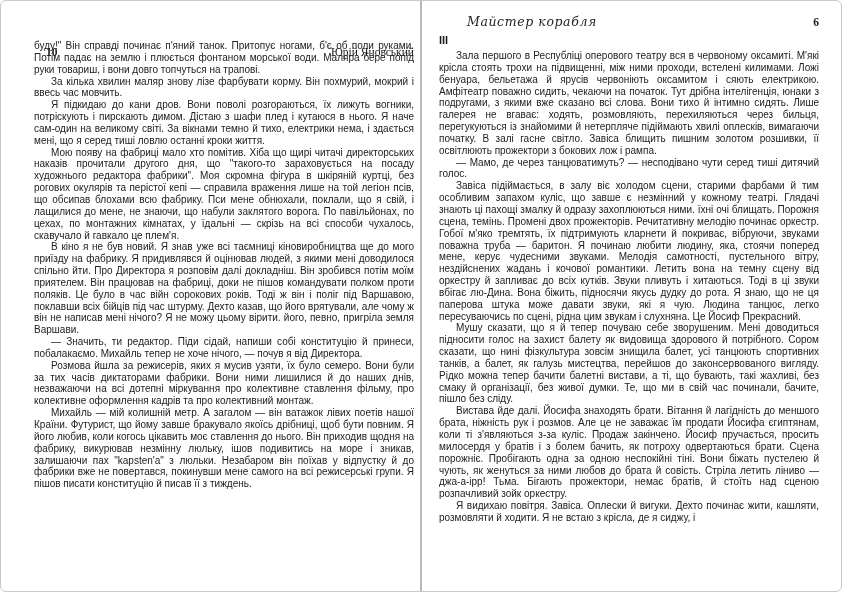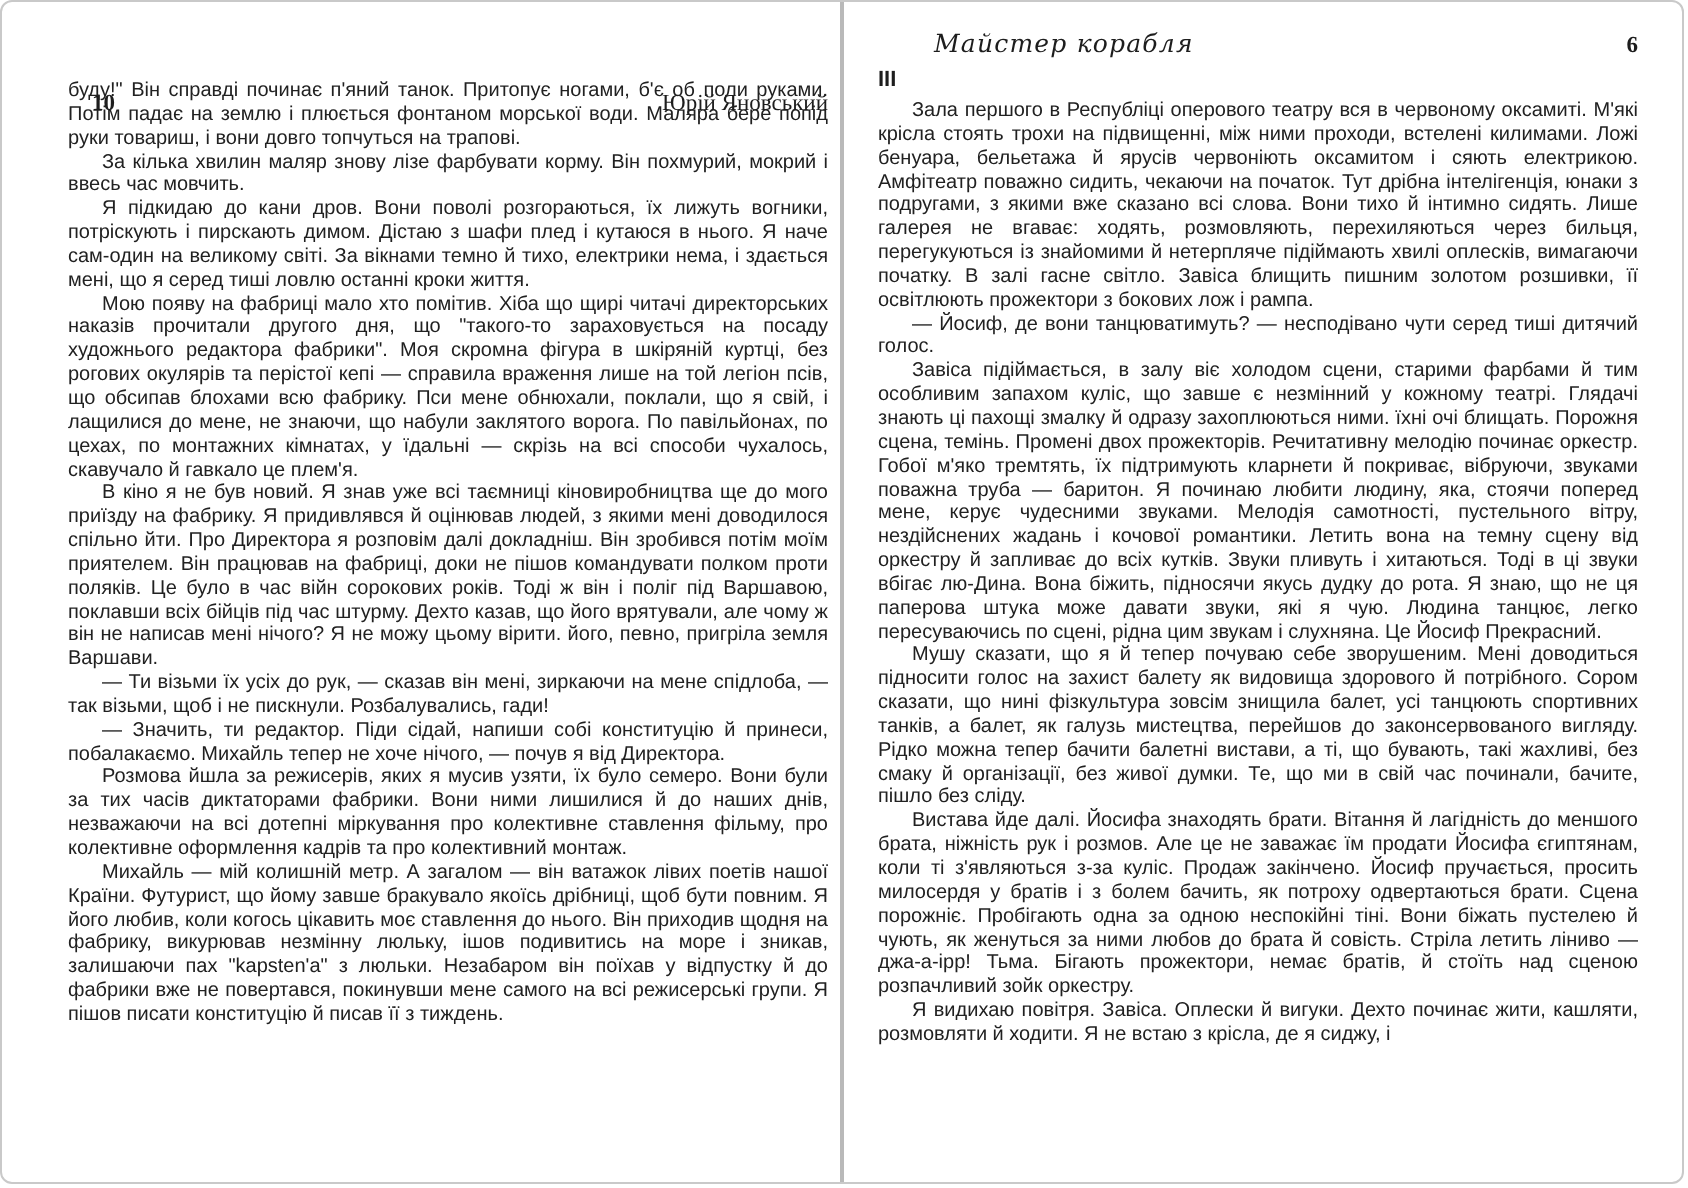--- a/index.html
+++ b/index.html
@@ -97,38 +97,37 @@
     <div class="running-head">
       <span class="page-num">10</span>
       <span class="head-author">Юрій Яновський</span>
     </div>
     <div class="body-text" id="left-body">
         <p class="para no-indent">буду!" Він справді починає п'яний танок. Притопує ногами, б'є об поли руками. Потім падає на землю і плюється фонтаном морської води. Маляра бере попід руки товариш, і вони довго топчуться на трапові.</p>
         <p class="para">За кілька хвилин маляр знову лізе фарбувати корму. Він похмурий, мокрий і ввесь час мовчить.</p>
         <p class="para">Я підкидаю до кани дров. Вони поволі розгораються, їх лижуть вогники, потріскують і пирскають димом. Дістаю з шафи плед і кутаюся в нього. Я наче сам-один на великому світі. За вікнами темно й тихо, електрики нема, і здається мені, що я серед тиші ловлю останні кроки життя.</p>
         <p class="para">Мою появу на фабриці мало хто помітив. Хіба що щирі читачі директорських наказів прочитали другого дня, що "такого-то зараховується на посаду художнього редактора фабрики". Моя скромна фігура в шкіряній куртці, без рогових окулярів та перістої кепі — справила враження лише на той легіон псів, що обсипав блохами всю фабрику. Пси мене обнюхали, поклали, що я свій, і лащилися до мене, не знаючи, що набули заклятого ворога. По павільйонах, по цехах, по монтажних кімнатах, у їдальні — скрізь на всі способи чухалось, скавучало й гавкало це плем'я.</p>
         <p class="para">В кіно я не був новий. Я знав уже всі таємниці кіновиробництва ще до мого приїзду на фабрику. Я придивлявся й оцінював людей, з якими мені доводилося спільно йти. Про Директора я розповім далі докладніш. Він зробився потім моїм приятелем. Він працював на фабриці, доки не пішов командувати полком проти поляків. Це було в час війн сорокових років. Тоді ж він і поліг під Варшавою, поклавши всіх бійців під час штурму. Дехто казав, що його врятували, але чому ж він не написав мені нічого? Я не можу цьому вірити. його, певно, пригріла земля Варшави.</p>
-        <p class="para">— Ти візьми їх усіх до рук, — сказав він мені, зиркаючи на мене спідлоба, — так візьми, щоб і не пискнули. Розбалувались, гади!</p>
         <p class="para">— Значить, ти редактор. Піди сідай, напиши собі конституцію й принеси, побалакаємо. Михайль тепер не хоче нічого, — почув я від Директора.</p>
         <p class="para">Розмова йшла за режисерів, яких я мусив узяти, їх було семеро. Вони були за тих часів диктаторами фабрики. Вони ними лишилися й до наших днів, незважаючи на всі дотепні міркування про колективне ставлення фільму, про колективне оформлення кадрів та про колективний монтаж.</p>
         <p class="para">Михайль — мій колишній метр. А загалом — він ватажок лівих поетів нашої Країни. Футурист, що йому завше бракувало якоїсь дрібниці, щоб бути повним. Я його любив, коли когось цікавить моє ставлення до нього. Він приходив щодня на фабрику, викурював незмінну люльку, ішов подивитись на море і зникав, залишаючи пах "kapsten'a" з люльки. Незабаром він поїхав у відпустку й до фабрики вже не повертався, покинувши мене самого на всі режисерські групи. Я пішов писати конституцію й писав її з тиждень.</p>
       </div>
   </div>
 
   <div class="divider"></div>
 
   <div class="page page-right">
     <div class="running-head">
       <span class="head-title">Майстер корабля</span>
       <span class="page-num">6</span>
     </div>
     <div class="section-heading">III</div>
     <div class="body-text" id="right-body">
         <p class="para">Зала першого в Республіці оперового театру вся в червоному оксамиті. М'які крісла стоять трохи на підвищенні, між ними проходи, встелені килимами. Ложі бенуара, бельетажа й ярусів червоніють оксамитом і сяють електрикою. Амфітеатр поважно сидить, чекаючи на початок. Тут дрібна інтелігенція, юнаки з подругами, з якими вже сказано всі слова. Вони тихо й інтимно сидять. Лише галерея не вгаває: ходять, розмовляють, перехиляються через бильця, перегукуються із знайомими й нетерпляче підіймають хвилі оплесків, вимагаючи початку. В залі гасне світло. Завіса блищить пишним золотом розшивки, її освітлюють прожектори з бокових лож і рампа.</p>
-        <p class="para">— Йосиф, де вони танцюватимуть? — несподівано чути серед тиші дитячий голос.</p>
+        <p class="para">— Мамо, де через танцюватимуть? — несподівано чути серед тиші дитячий голос.</p>
         <p class="para">Завіса підіймається, в залу віє холодом сцени, старими фарбами й тим особливим запахом куліс, що завше є незмінний у кожному театрі. Глядачі знають ці пахощі змалку й одразу захоплюються ними. їхні очі блищать. Порожня сцена, темінь. Промені двох прожекторів. Речитативну мелодію починає оркестр. Гобої м'яко тремтять, їх підтримують кларнети й покриває, вібруючи, звуками поважна труба — баритон. Я починаю любити людину, яка, стоячи поперед мене, керує чудесними звуками. Мелодія самотності, пустельного вітру, нездійснених жадань і кочової романтики. Летить вона на темну сцену від оркестру й запливає до всіх кутків. Звуки пливуть і хитаються. Тоді в ці звуки вбігає лю-Дина. Вона біжить, підносячи якусь дудку до рота. Я знаю, що не ця паперова штука може давати звуки, які я чую. Людина танцює, легко пересуваючись по сцені, рідна цим звукам і слухняна. Це Йосиф Прекрасний.</p>
         <p class="para">Мушу сказати, що я й тепер почуваю себе зворушеним. Мені доводиться підносити голос на захист балету як видовища здорового й потрібного. Сором сказати, що нині фізкультура зовсім знищила балет, усі танцюють спортивних танків, а балет, як галузь мистецтва, перейшов до законсервованого вигляду. Рідко можна тепер бачити балетні вистави, а ті, що бувають, такі жахливі, без смаку й організації, без живої думки. Те, що ми в свій час починали, бачите, пішло без сліду.</p>
         <p class="para">Вистава йде далі. Йосифа знаходять брати. Вітання й лагідність до меншого брата, ніжність рук і розмов. Але це не заважає їм продати Йосифа єгиптянам, коли ті з'являються з-за куліс. Продаж закінчено. Йосиф пручається, просить милосердя у братів і з болем бачить, як потроху одвертаються брати. Сцена порожніє. Пробігають одна за одною неспокійні тіні. Вони біжать пустелею й чують, як женуться за ними любов до брата й совість. Стріла летить ліниво — джа-а-ірр! Тьма. Бігають прожектори, немає братів, й стоїть над сценою розпачливий зойк оркестру.</p>
         <p class="para">Я видихаю повітря. Завіса. Оплески й вигуки. Дехто починає жити, кашляти, розмовляти й ходити. Я не встаю з крісла, де я сиджу, і</p>
       </div>
   </div>
 
 </div>
 
 </body></html>

